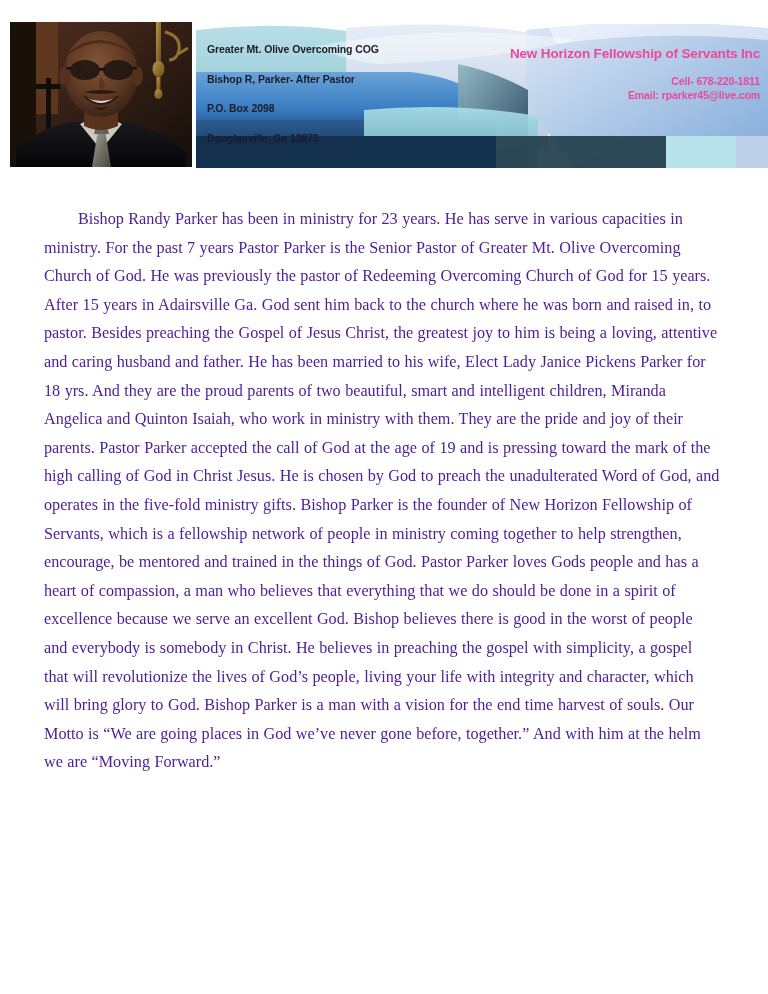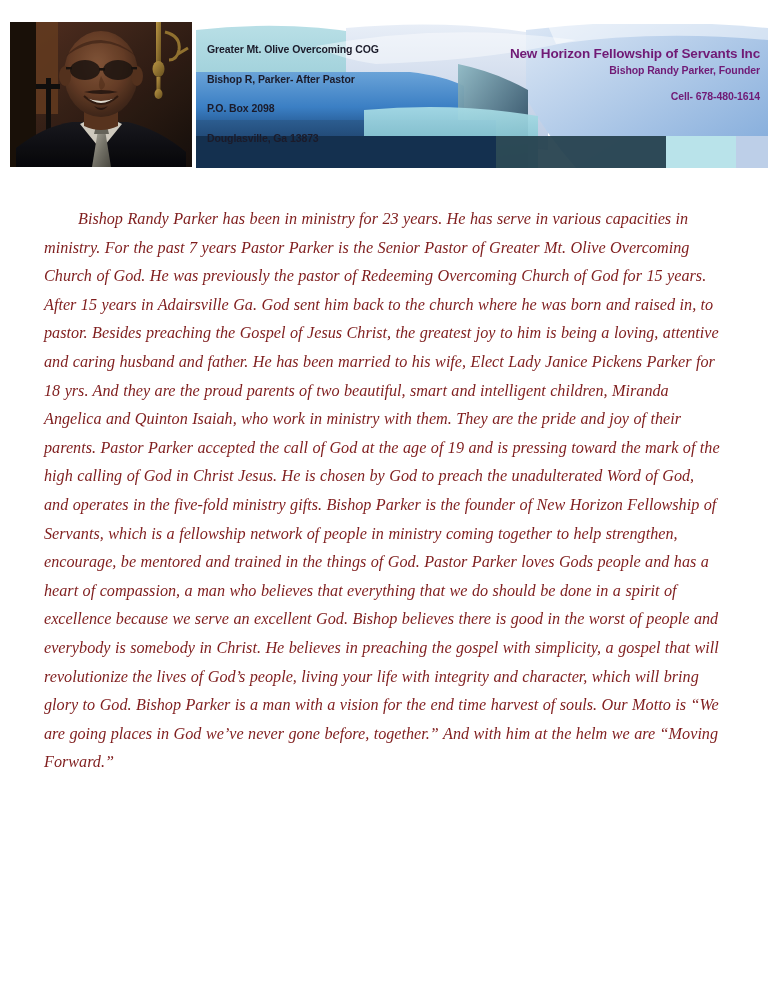--- a/index.html
+++ b/index.html
@@ -75,21 +75,21 @@
   .org-left div { margin-bottom: 19px; white-space: nowrap; }
 
   .org-right {
     position: absolute;
     right: 8px;
     top: 22px;
     width: 330px;
     text-align: right;
     font-family: "Liberation Sans", sans-serif;
     font-weight: bold;
-    color: #701a75;
+    color: #ec4899;
     line-height: 1.22;
   }
   .org-right .nh-name {
     font-size: 13.5px;
     letter-spacing: -0.15px;
     white-space: nowrap;
   }
   .org-right .nh-founder {
     font-size: 10.5px;
     letter-spacing: -0.1px;
@@ -103,24 +103,23 @@
   }
   .org-right .contact div { white-space: nowrap; margin-bottom: 1px; }
 
   
   .bio {
     position: absolute;
     left: 44px;
     top: 205px;
     width: 676px;
     font-family: "Liberation Serif", serif;
-    font-style: italic;
     font-size: 16.2px;
     line-height: 28.6px;
-    color: #7f1d1d;
+    color: #4c1d95;
     text-align: left;
     text-indent: 34px;
     word-spacing: 0.4px;
   }
 </style>
 </head>
 <body>
 
 <div class="page">
 
@@ -264,23 +263,23 @@
       <div class="banner-text">
         <div class="org-left">
           <div>Greater Mt. Olive Overcoming COG</div>
           <div>Bishop R, Parker- After Pastor</div>
           <div>P.O. Box 2098</div>
           <div>Douglasville, Ga  13873</div>
         </div>
 
         <div class="org-right">
           <div class="nh-name">New Horizon Fellowship of Servants Inc</div>
-          <div class="nh-founder">Bishop Randy Parker, Founder</div>
           <div class="contact">
-            <div>Cell- 678-480-1614</div>
+            <div>Cell- 678-220-1811</div>
+            <div>Email: rparker45@live.com</div>
           </div>
         </div>
       </div>
     </div>
   </div>
 
   <div class="bio">Bishop Randy Parker has been in ministry for 23 years. He has serve in various capacities in ministry. For the past 7 years Pastor Parker is the Senior Pastor of Greater Mt. Olive Overcoming Church of God. He was previously the pastor of Redeeming Overcoming Church of God for 15 years. After 15 years in Adairsville Ga. God sent him back to the church where he was born and raised in, to pastor.  Besides preaching the Gospel of Jesus Christ, the greatest joy to him is being a loving, attentive and caring husband and father. He has been married to his wife, Elect Lady Janice Pickens Parker for 18 yrs. And they are the proud parents of two beautiful, smart and intelligent children, Miranda Angelica and Quinton Isaiah, who work in ministry with them. They are the pride and joy of their parents.  Pastor Parker accepted the call of God at the age of 19 and is pressing toward the mark of the high calling of God in Christ Jesus. He is chosen by God to preach the unadulterated Word of God, and operates in the five-fold ministry gifts. Bishop Parker is the founder of New Horizon Fellowship of Servants, which is a fellowship network of people in ministry coming together to help strengthen, encourage, be mentored and trained in the things of God. Pastor Parker loves Gods people and has a heart of compassion, a man who believes that everything that we do should be done in a spirit of excellence because we serve an excellent God. Bishop believes there is good in the worst of people and everybody is somebody in Christ. He believes in preaching the gospel with simplicity, a gospel that will revolutionize the lives of God’s people, living your life with integrity and character, which will bring glory to God. Bishop Parker is a man with a vision for the end time harvest of souls.  Our Motto is “We are going places in God we’ve never gone before, together.” And with him at the helm we are “Moving Forward.”</div>
 
 </div>
 

